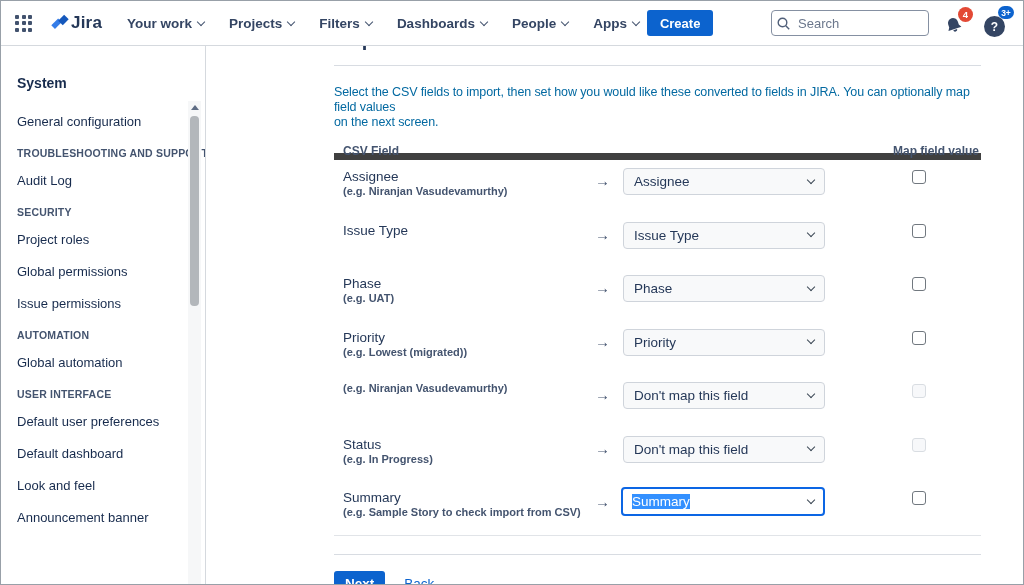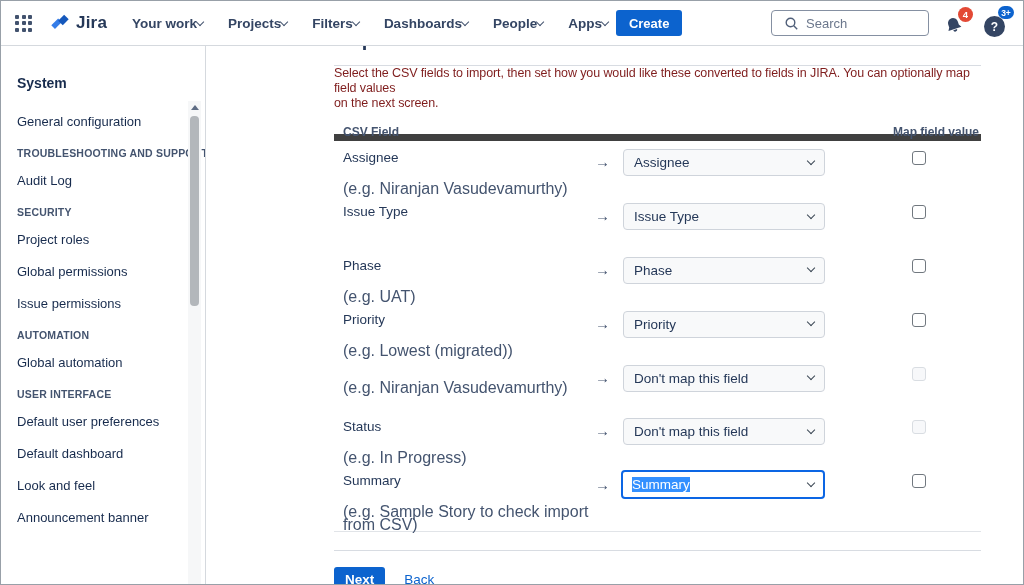--- a/index.html
+++ b/index.html
@@ -4,28 +4,28 @@
 <style>
   * { margin:0; padding:0; box-sizing:border-box; }
   html,body { background:#e9ebee; }
   body { font-family:"Liberation Sans", sans-serif; color:#172B4D; }
   .screen { position:relative; width:1024px; height:585px; background:#fff; border:1px solid #98a0a8; overflow:hidden; }
 
   
   .topnav { display:flex; align-items:center; height:45px; padding:0 14px; background:#fff; border-bottom:1px solid #d5d9de; }
   .grid-icon { display:grid; grid-template-columns:repeat(3,4px); grid-gap:2.5px; cursor:pointer; }
   .grid-icon i { width:4px; height:4px; background:#42526E; border-radius:1px; }
-  .brand { display:flex; align-items:center; gap:5px; margin-left:17px; cursor:pointer; }
+  .brand { display:flex; align-items:center; margin-left:17px; cursor:pointer; }
   .brand-text { font-size:17px; font-weight:700; color:#253858; letter-spacing:.2px; }
   .nav-menu { display:flex; align-items:center; gap:25px; margin-left:25px; }
-  .nav-item { display:flex; align-items:center; font-size:13.5px; font-weight:600; color:#344563; cursor:pointer; white-space:nowrap; }
+  .nav-item { display:flex; align-items:center; gap:6px; font-size:13.5px; font-weight:600; color:#344563; cursor:pointer; white-space:nowrap; }
   .chev { width:6px; height:6px; border-right:1.6px solid #44546F; border-bottom:1.6px solid #44546F; transform:rotate(45deg); margin-top:-3px; }
   .create-btn { margin-left:8px; background:#0C63CE; color:#fff; border:none; border-radius:3px; font-family:inherit; font-size:13px; font-weight:700; padding:5px 13px; height:26px; cursor:pointer; }
   .nav-right { margin-left:auto; display:flex; align-items:center; gap:14px; }
-  .searchbox { display:flex; align-items:center; gap:7px; width:158px; height:26px; border:1px solid #8590A2; border-radius:4px; padding:0 12px; background:#fff; cursor:text; }
+  .searchbox { display:flex; align-items:center; gap:7px; width:158px; height:26px; border:1px solid #8590A2; border-radius:4px; padding:0 4px; background:#fff; cursor:text; }
   .search-ph { font-size:13px; color:#6B778C; }
   .icon-wrap { position:relative; width:26px; height:28px; cursor:pointer; }
   .bell-svg { position:absolute; left:0; top:6px; }
   .badge { position:absolute; display:flex; align-items:center; justify-content:center; color:#fff; font-weight:700; border-radius:8px; }
   .badge.red { top:-2px; right:-4px; min-width:15px; height:15px; font-size:9.5px; background:#E34935; padding:0 3px; }
   .badge.blue { top:-3px; right:-5px; min-width:16px; height:13px; font-size:8.5px; background:#0C63CE; padding:0 2px; }
   .help-circle { position:absolute; left:1px; top:7px; width:21px; height:21px; border-radius:50%; background:#344563; color:#fff; font-size:12px; font-weight:700; display:flex; align-items:center; justify-content:center; }
 
   
   .body { display:flex; height:538px; }
@@ -37,29 +37,29 @@
   .sb-section { font-size:10.5px; line-height:12px; font-weight:700; color:#44546F; letter-spacing:.2px; margin:9px 0 15px; white-space:nowrap; }
   .sb-scroll { position:absolute; top:55px; right:4px; bottom:0; width:13px; background:#f6f7f8; }
   .sb-up { width:0; height:0; margin:4px auto 0; border-left:4px solid transparent; border-right:4px solid transparent; border-bottom:5px solid #5e6c84; }
   .sb-thumb { position:absolute; top:15px; left:2px; width:9px; height:190px; background:#b3b7bb; border-radius:4px; }
 
   
   .content { flex:1; padding:0 42px 0 128px; overflow:hidden; }
   .title-clip { height:7px; overflow:hidden; }
   .title-clip h1 { font-size:20px; font-weight:700; color:#253858; line-height:27px; margin-top:-20px; }
   .title-divider { border-top:1px solid #d8dce2; margin-top:12px; }
-  .desc { font-size:12.5px; line-height:15px; color:#7f1d1d; letter-spacing:-.1px; }
+  .desc { margin-top:19px; font-size:12.5px; line-height:15px; color:#0369a1; letter-spacing:-.1px; }
 
   .thead { display:grid; grid-template-columns:279px 1fr auto; padding:0 2px 0 9px; margin-top:14px; height:16px; align-items:center; border-bottom:7px solid #404040; font-size:12px; font-weight:700; color:#44546F; }
   .thead .right { text-align:right; }
 
   .frow { display:grid; grid-template-columns:252px 28px 202px 1fr 69px; padding:8px 0 0 9px; min-height:53.5px; align-items:start; }
   .frow.last { min-height:54px; }
   .flabel { font-size:13.5px; line-height:17px; color:#253858; }
-  .feg { margin-top:16px; font-size:16px; line-height:13px; color:#44546F; }
+  .feg { margin-top:0; font-size:11px; line-height:13px; color:#44546F;font-weight:bold; }
   .farrow { font-size:15px; color:#44546F; line-height:26px; }
   .farrow::before { content:"\2192"; }
   .fselect { display:flex; align-items:center; justify-content:space-between; width:202px; height:27px; padding:0 10px; background:#f8f9fa; border:1px solid #cfd4db; border-radius:4px; font-size:13.5px; color:#253858; cursor:pointer; }
   .fselect .chev { border-color:#3b4754; margin-top:-4px; }
   .fselect.focused { background:#fff; border:2px solid #0C66E4; margin-top:-2px; margin-left:-2px; width:204px; height:29px; padding:0 9px; }
   .fselect.focused .sel-text { background:#3390FF; color:#fff; }
   .fcheck { padding-top:2px; justify-self:start; }
   .checkbox { display:block; width:14px; height:14px; border:1.6px solid #71787F; border-radius:3px; background:#fff; cursor:pointer; }
   .checkbox.disabled { border:1.5px solid #d9dde2; background:#f7f8fa; cursor:default; }
 

